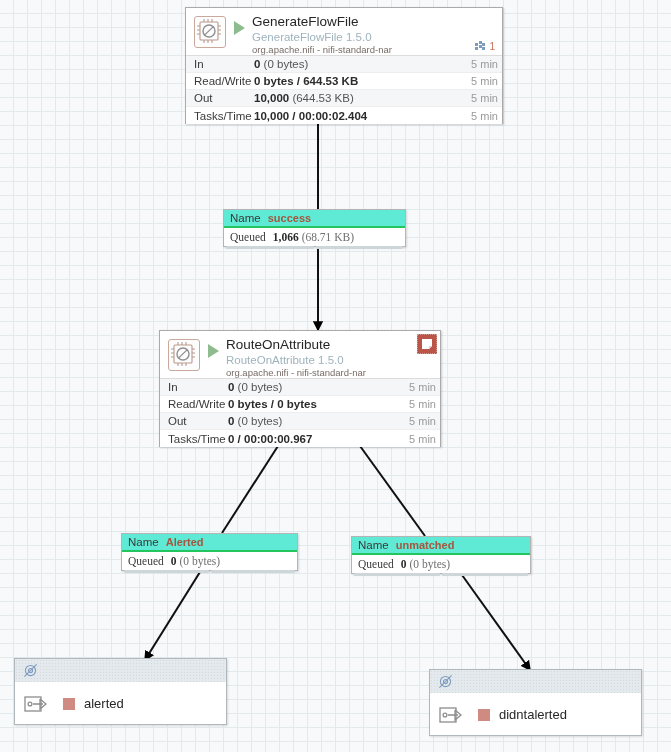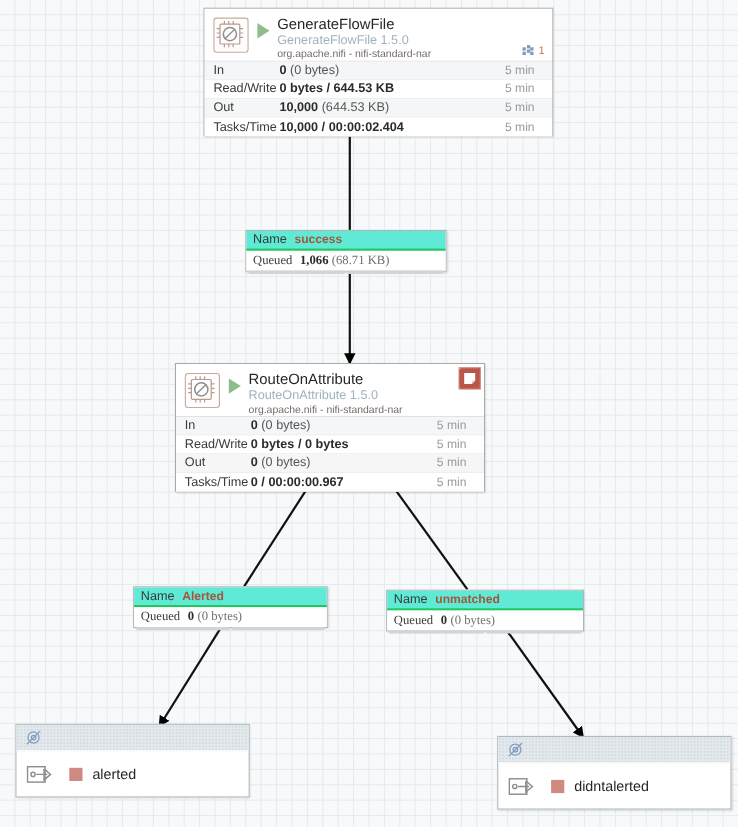--- a/index.html
+++ b/index.html
@@ -130,21 +130,21 @@
     width: 68px;
     flex: 0 0 68px;
     padding-left: 8px;
     color: #3a3a3a;
     box-sizing: border-box;
   }
   .stat-value { flex: 1 1 auto; color: #555555; }
   .stat-value b { color: #2b2b2b; font-weight: bold; }
   .stat-time {
     flex: 0 0 auto;
-    padding-right: 16px;
+    padding-right: 4px;
     color: #9a9a9a;
     font-size: 11px;
   }
 
   
   .connection {
     position: absolute;
     background: #ffffff;
     border: 1px solid #b4b4b4;
     box-sizing: border-box;
@@ -440,21 +440,21 @@
           <rect x="1" y="5" width="16" height="14"></rect>
           <circle cx="6" cy="12" r="1.9"></circle>
           <path d="M9 12 h10 M16 7 l6 5 l-6 5 v-10"></path>
         </g>
       </svg>
       <span class="port-status"></span>
       <span class="port-label">alerted</span>
     </div>
   </div>
 
-  <div class="port" style="left:452px; top:669px; width:213px; height:67px;">
+  <div class="port" style="left:429px; top:669px; width:213px; height:67px;">
     <div class="port-head">
       <svg width="15" height="15" viewBox="0 0 16 16">
         <g fill="none" stroke="#7f9cc0" stroke-width="1.2">
           <circle cx="8" cy="8" r="5.4"></circle>
           <circle cx="8" cy="8" r="2.2"></circle>
           <path d="M1.5 14.5 L14.5 1.5"></path>
         </g>
       </svg>
     </div>
     <div class="port-body">

